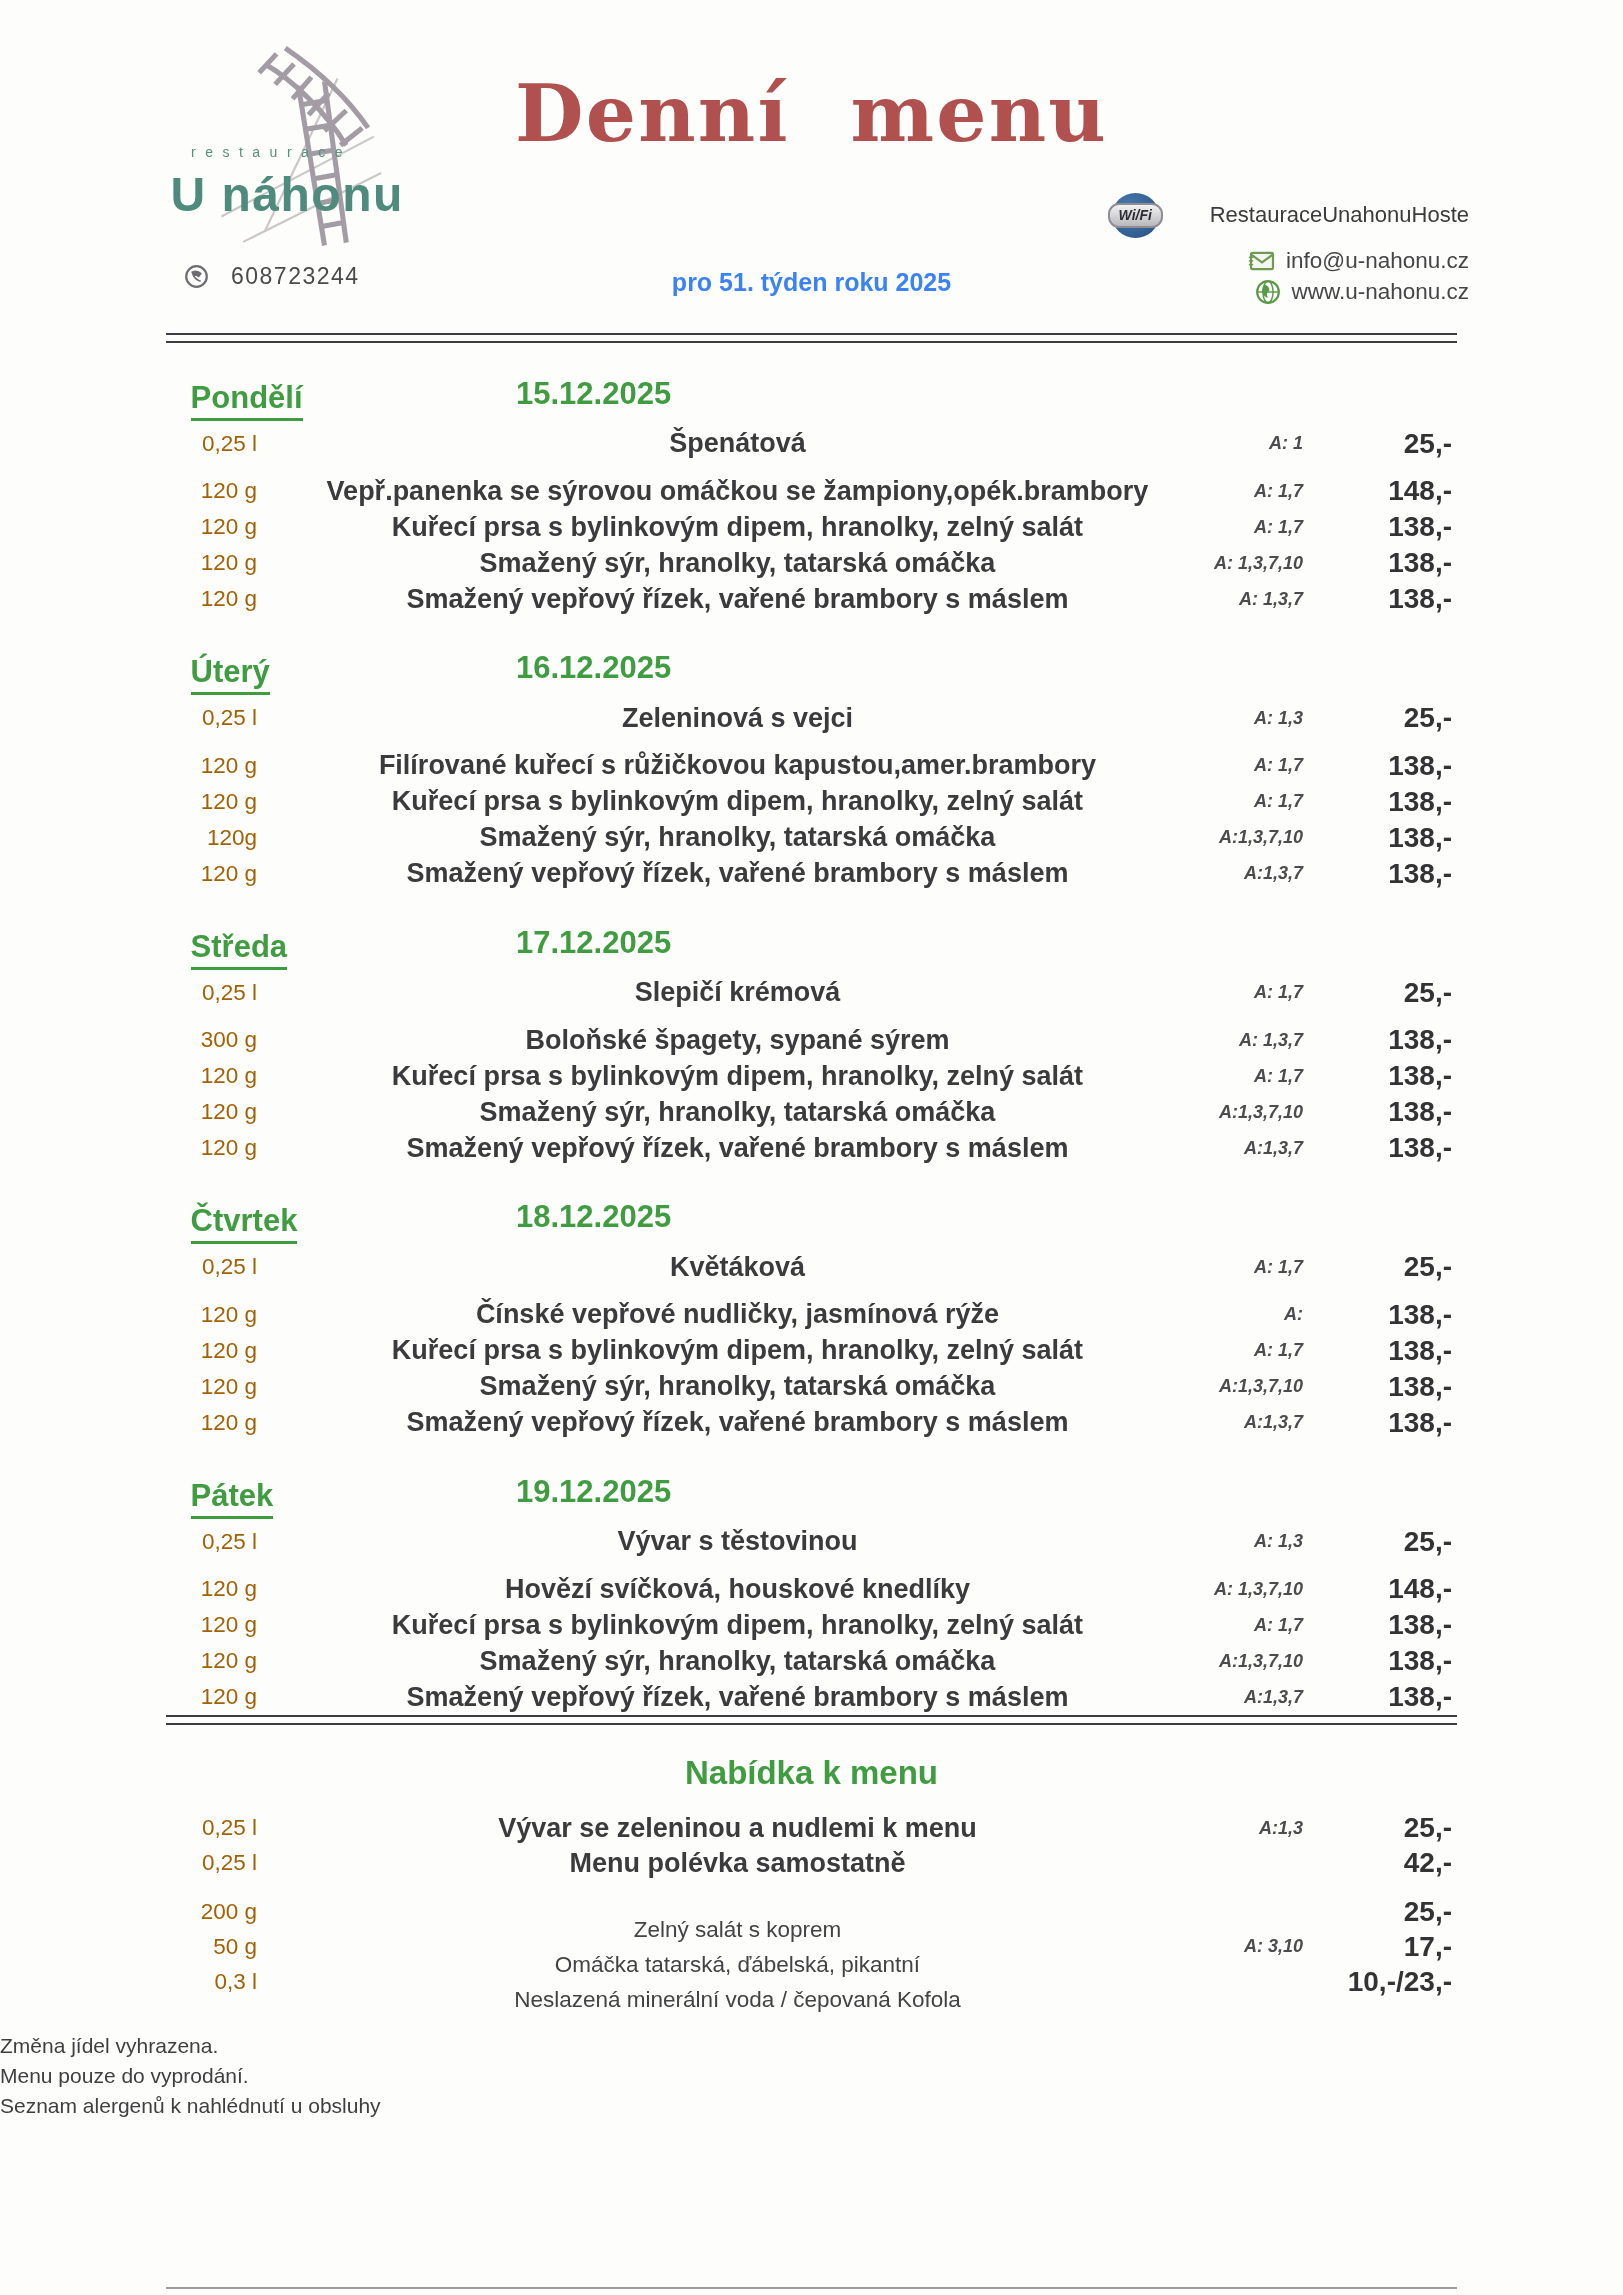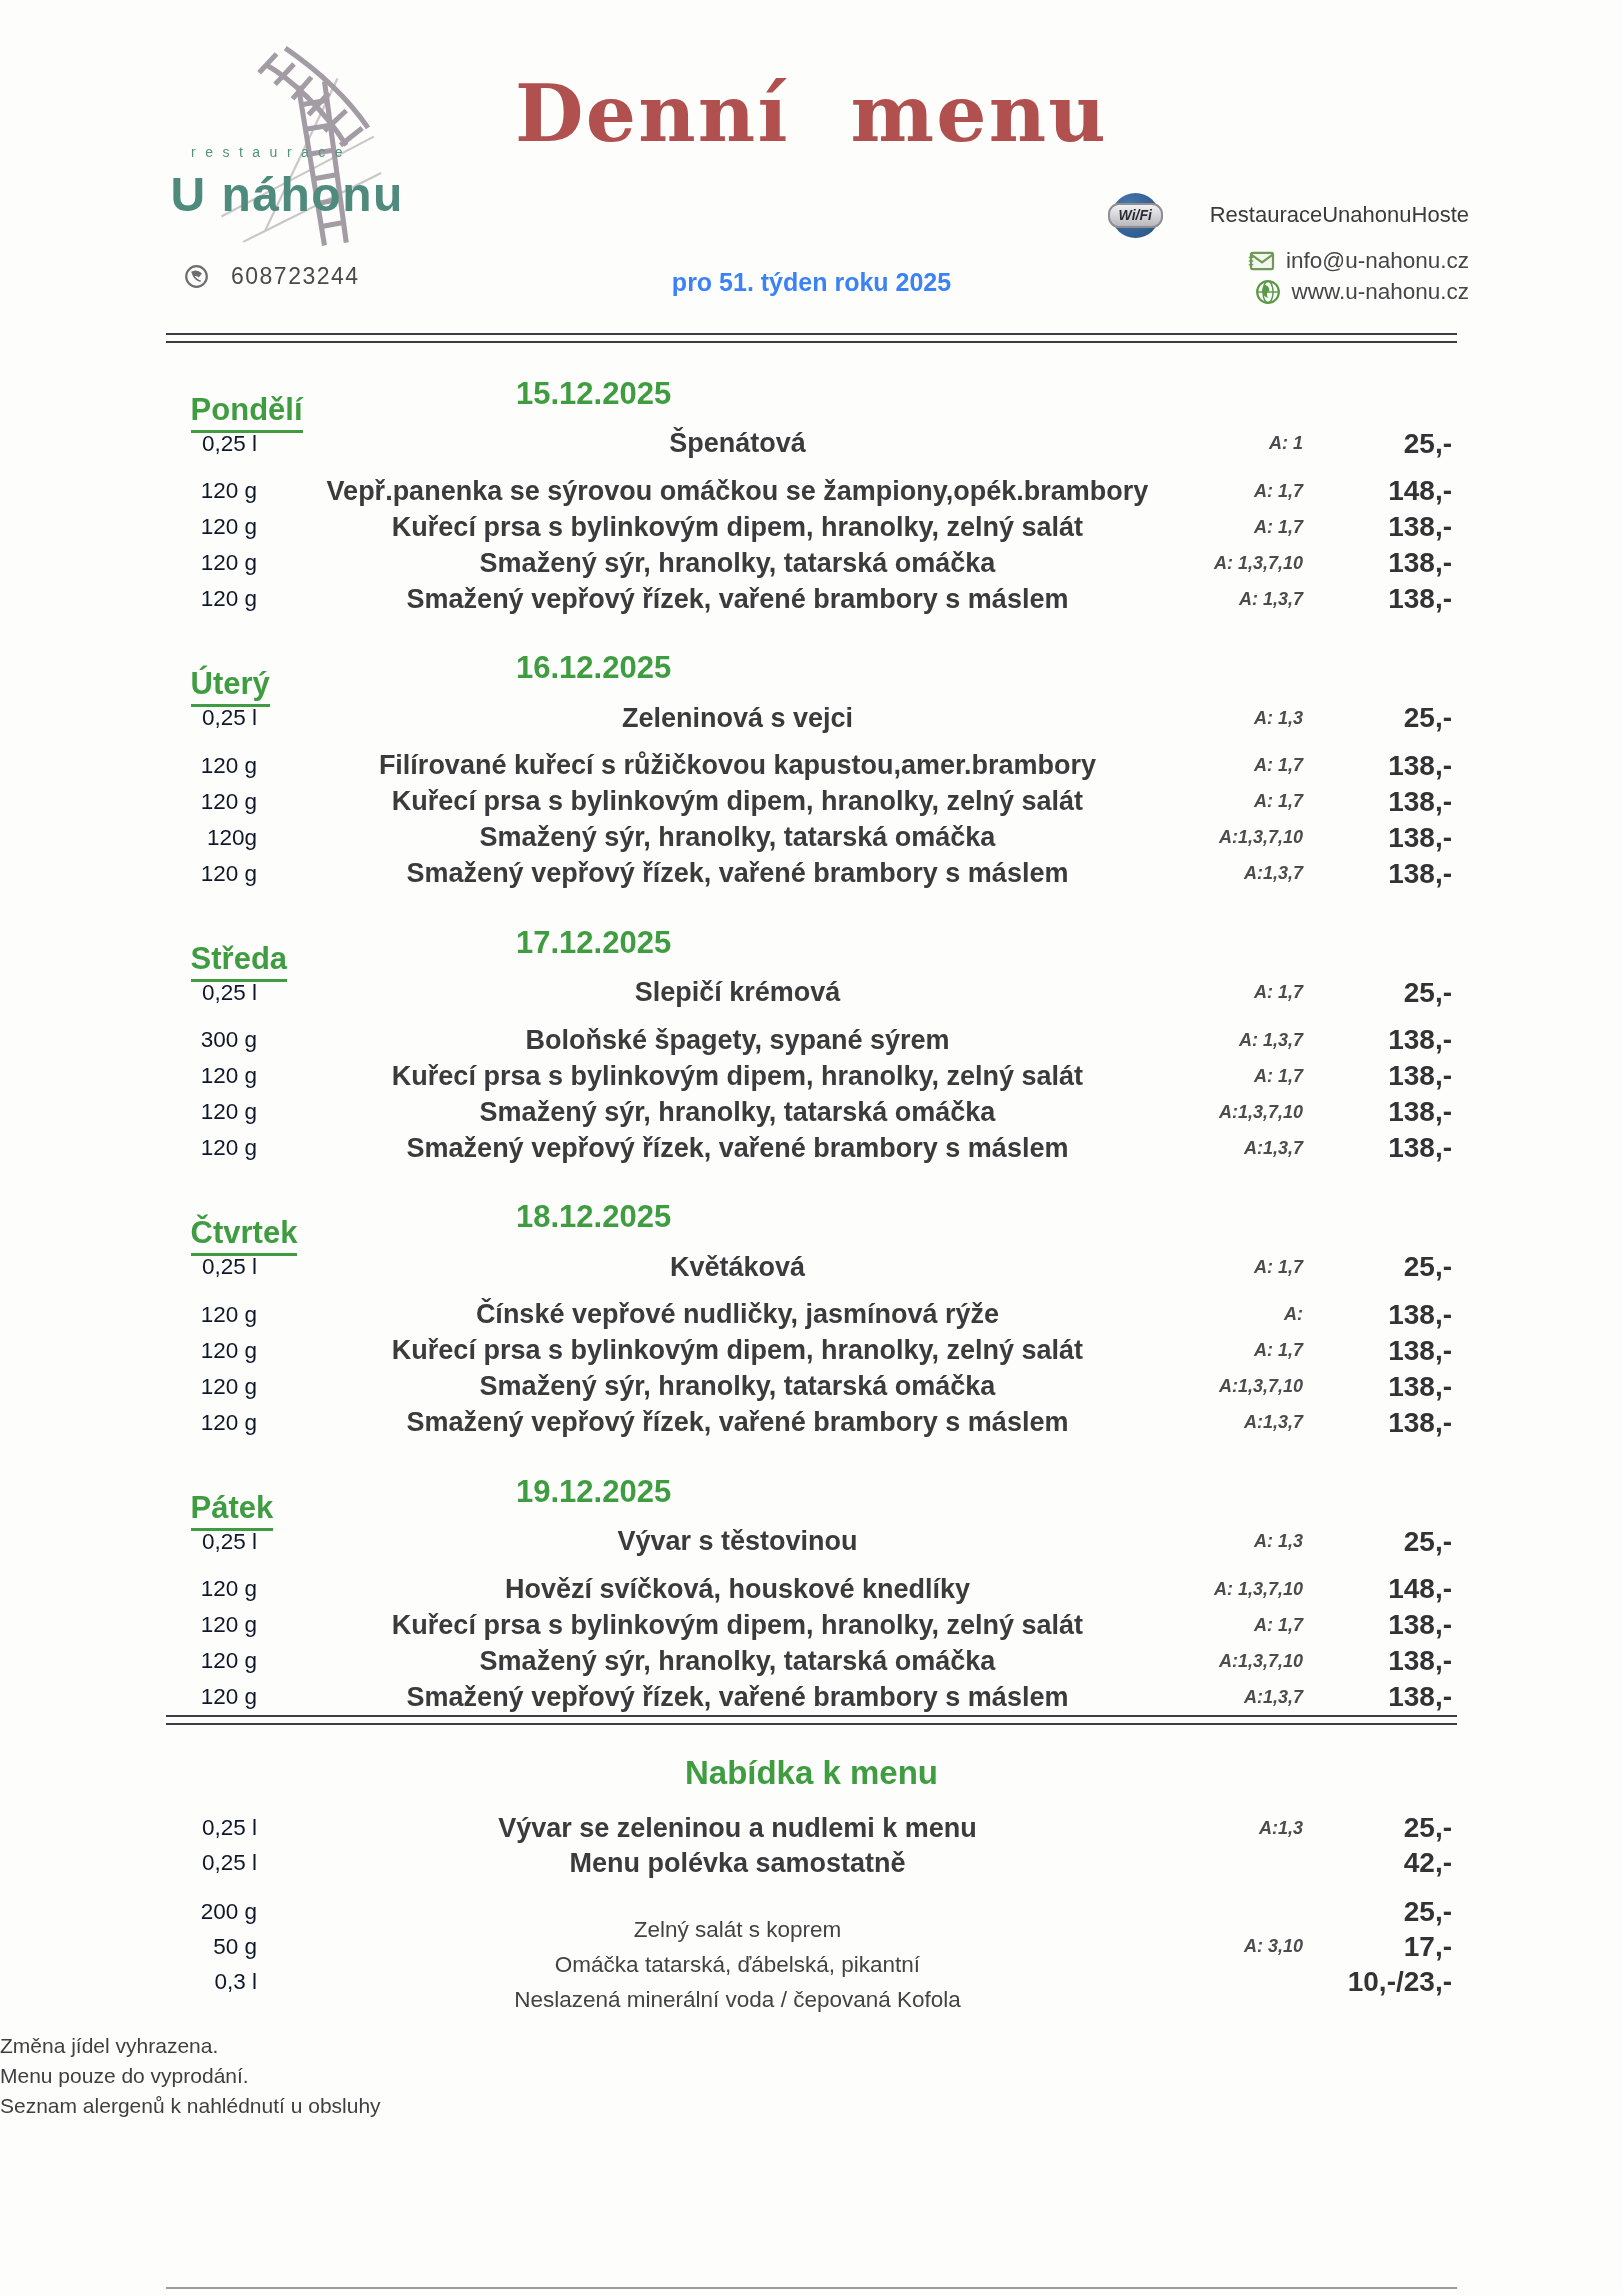--- a/index.html
+++ b/index.html
@@ -55,32 +55,32 @@
 
   
   .rule-double { margin:0 166px; height:9.5px;
     border-top:2.9px solid #3c3c44; border-bottom:2.9px solid #3c3c44; }
   .rule-bottom { position:absolute; left:166px; right:166px; bottom:5.8px;
     border-top:2.2px solid #9b9ba3; }
 
   
   .menu { margin:0 171px; }
 
-  .day-header { position:relative; padding-top:49px; height:83px; }
+  .day-header { position:relative; padding-top:37px; height:83px; }
   .day-name {
     display:inline-block; margin-left:19.6px;
     font-size:31px; font-weight:bold; color:#3f9c41;
     border-bottom:3.6px solid #3f9c41; padding-bottom:2.2px;
   }
   .day-date { position:absolute; left:345px; top:33px;
     font-size:31px; font-weight:bold; color:#3f9c41; }
 
   .row { display:grid; grid-template-columns:86px 46px 1fr 131px 149px;
     align-items:center; height:36px; }
-  .row .qty { text-align:right; font-size:22.5px; color:#0f172a; }
+  .row .qty { text-align:right; font-size:22.5px; color:#a16207; }
   .row .dish { font-size:27px; font-weight:bold; color:#3b3b3d; white-space:nowrap;text-align:center; }
   .row .dish.regular { font-weight:normal; font-size:22.5px; color:#434345;margin-top:36px; }
   .row .allerg { text-align:right; font-style:italic; font-size:18px; font-weight:600; color:#4c4c4f; }
   .row .price { text-align:right; font-size:28px; font-weight:bold; color:#333336; white-space:nowrap; }
   .row.soup { margin-bottom:11.6px; }
 
   
   .extras-heading { padding-top:29px; text-align:center;
     font-size:33px; font-weight:bold; color:#3f9c41; margin-bottom:19px; }
   .extras .row { height:35px; }

